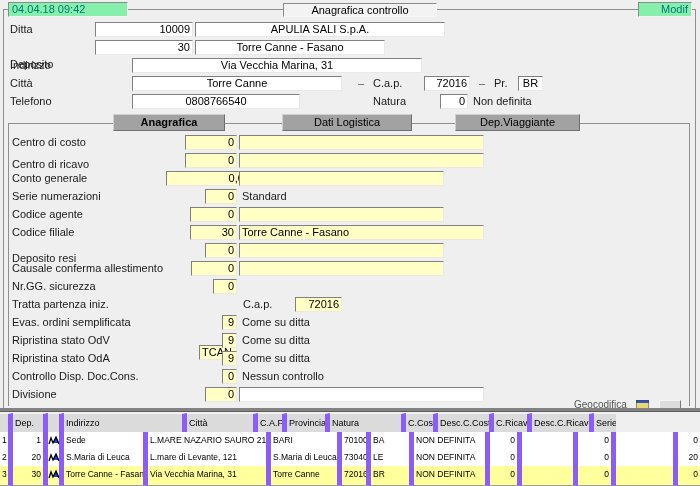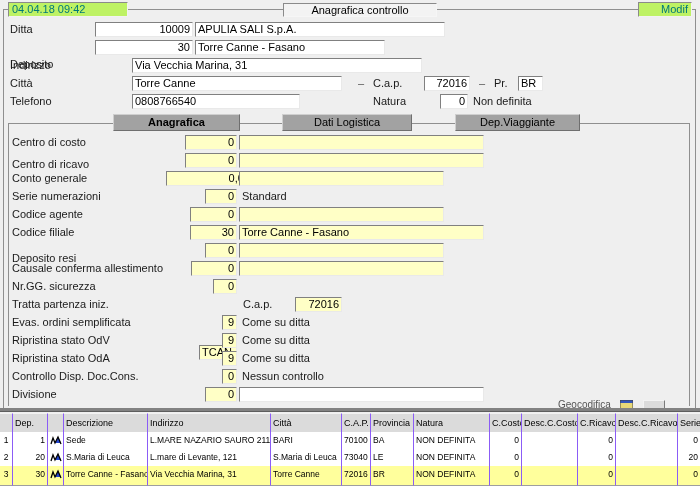--- a/index.html
+++ b/index.html
@@ -10,28 +10,28 @@
     position:relative; overflow:hidden;
   }
   .abs { position:absolute; }
   .lbl { color:#1a1a1a; white-space:nowrap; }
   .box {
     position:absolute; height:15px; line-height:13px;
     border:1px solid #7e7e7e;
     border-color:#808080 #e9e9e9 #e9e9e9 #808080;
     padding:0 2px; white-space:nowrap; overflow:hidden;
   }
-  .wbox { background:#ffffff; }
+  .wbox { background:#ffffff;text-align:center; }
   .ybox { background:#FFFFC6; }
   .num  { text-align:right; }
   .hline { position:absolute; height:1px; background:#8f8f8f; }
   .vline { position:absolute; width:1px; background:#8f8f8f; }
   .tealbox {
     position:absolute; height:15px; line-height:13px;
-    background:#bef264; border:1px solid;
+    background:#86efac; border:1px solid;
     border-color:#8a8a8a #f2f2f2 #f2f2f2 #8a8a8a;
     color:#007878; padding:0 3px; white-space:nowrap;
   }
   .titlebox {
     position:absolute; height:14px; line-height:12px;
     background:#F3F3F3; border:1px solid;
     border-color:#8a8a8a #f6f6f6 #f6f6f6 #8a8a8a;
     text-align:center; white-space:nowrap;
   }
   .tab {
@@ -39,21 +39,21 @@
     background:#A2A2A2; border:1px solid;
     border-color:#cfcfcf #6f6f6f #6f6f6f #cfcfcf;
     text-align:center; color:#000; cursor:default; white-space:nowrap;
   }
   .tab.active { font-weight:bold; }
   
   .grid { position:absolute; left:0; top:408px; width:700px; height:78px; background:#EFEFEF; }
   .gridbar { position:absolute; left:0; top:0; width:700px; height:4px; background:#828282; border-bottom:1px solid #5e5e5e; }
   .grow { position:absolute; left:0; width:700px; display:flex; font-size:8.5px; }
   .gcell {
-    border-right:1px solid #8b5cf6; border-bottom:1px solid #9e9e9e;
+    border-right:5px solid #8b5cf6; border-bottom:1px solid #9e9e9e;
     padding:0 2px; overflow:hidden; white-space:nowrap; line-height:16px;
     flex:0 0 auto; background:#fff;
   }
   .ghead .gcell {
     background:#DBDBDB; border-bottom:1px solid #8a8a8a; border-top:1px solid #f2f2f2;
     line-height:18px; font-size:9px;
   }
   .sel .gcell { background:#FFFF9C; }
   .c-num{width:13px;text-align:center;} .c-dep{width:35px;text-align:right;}
   .c-ico{width:16px;text-align:center;padding:0;} .c-descr{width:84px;}
@@ -108,21 +108,21 @@
 <div class="abs lbl" style="left:10px;top:95px;">Telefono</div>
 <div class="box wbox" style="left:132px;top:94px;width:168px;">0808766540</div>
 <div class="abs lbl" style="left:373px;top:95px;">Natura</div>
 <div class="box wbox num" style="left:440px;top:94px;width:28px;">0</div>
 <div class="abs lbl" style="left:473px;top:95px;">Non definita</div>
 
 <div class="hline" style="left:8px;top:123px;width:681px;"></div>
 <div class="vline" style="left:8px;top:123px;height:283px;"></div>
 <div class="vline" style="left:689px;top:123px;height:283px;"></div>
 
-<div class="tab active" style="left:113px;width:127px;">Anagrafica</div>
+<div class="tab active" style="left:113px;width:112px;">Anagrafica</div>
 <div class="tab" style="left:282px;width:130px;">Dati Logistica</div>
 <div class="tab" style="left:455px;width:125px;">Dep.Viaggiante</div>
 
 <div class="abs lbl" style="left:12px;top:136px;">Centro di costo</div>
 <div class="box ybox num" style="left:185px;top:135px;width:52px;">0</div>
 <div class="box ybox" style="left:239px;top:135px;width:245px;"></div>
 
 <div class="abs lbl" style="left:12px;top:158px;">Centro di ricavo</div>
 <div class="box ybox num" style="left:185px;top:153px;width:52px;">0</div>
 <div class="box ybox" style="left:239px;top:153px;width:245px;"></div>
@@ -172,40 +172,39 @@
 <div class="abs lbl" style="left:242px;top:352px;">Come su ditta</div>
 
 <div class="abs lbl" style="left:12px;top:370px;">Controllo Disp. Doc.Cons.</div>
 <div class="box ybox num" style="left:222px;top:369px;width:15px;">0</div>
 <div class="abs lbl" style="left:242px;top:370px;">Nessun controllo</div>
 
 <div class="abs lbl" style="left:12px;top:388px;">Divisione</div>
 <div class="box ybox num" style="left:205px;top:387px;width:32px;">0</div>
 <div class="box wbox" style="left:239px;top:387px;width:245px;"></div>
 
-<div class="clip" style="left:558px;top:399px;width:118px;height:9px;">
+<div class="clip" style="left:574px;top:399px;width:118px;height:9px;">
   <span class="abs lbl" style="left:0;top:0;color:#555;font-size:10px;">Geocodifica</span>
   <span class="abs" style="left:62px;top:1px;width:13px;height:10px;">
     <svg width="13" height="10">
         <rect x="0" y="0" width="13" height="3" fill="#3355bb"></rect>
         <rect x="0" y="3" width="13" height="7" fill="#e8d878"></rect>
         <rect x="0" y="0" width="13" height="10" fill="none" stroke="#444" stroke-width="1"></rect>
       </svg>
   </span>
   <span class="minibtn" style="left:85px;top:1px;width:22px;"></span>
 </div>
 
 <div class="grid">
   <div class="gridbar"></div>
 
   <div class="grow ghead" style="top:5px;">
     <div class="gcell c-num"></div>
     <div class="gcell c-dep">Dep.</div>
     <div class="gcell c-ico"></div>
-    <div class="gcell c-descr">Descrizione</div>
     <div class="gcell c-ind">Indirizzo</div>
     <div class="gcell c-cit">Città</div>
     <div class="gcell c-cap">C.A.P.</div>
     <div class="gcell c-prov">Provincia</div>
     <div class="gcell c-nat">Natura</div>
     <div class="gcell c-cc">C.Costo</div>
     <div class="gcell c-dcc">Desc.C.Costo</div>
     <div class="gcell c-cr">C.Ricavo</div>
     <div class="gcell c-dcr">Desc.C.Ricavo</div>
     <div class="gcell c-ser">Serie</div>

